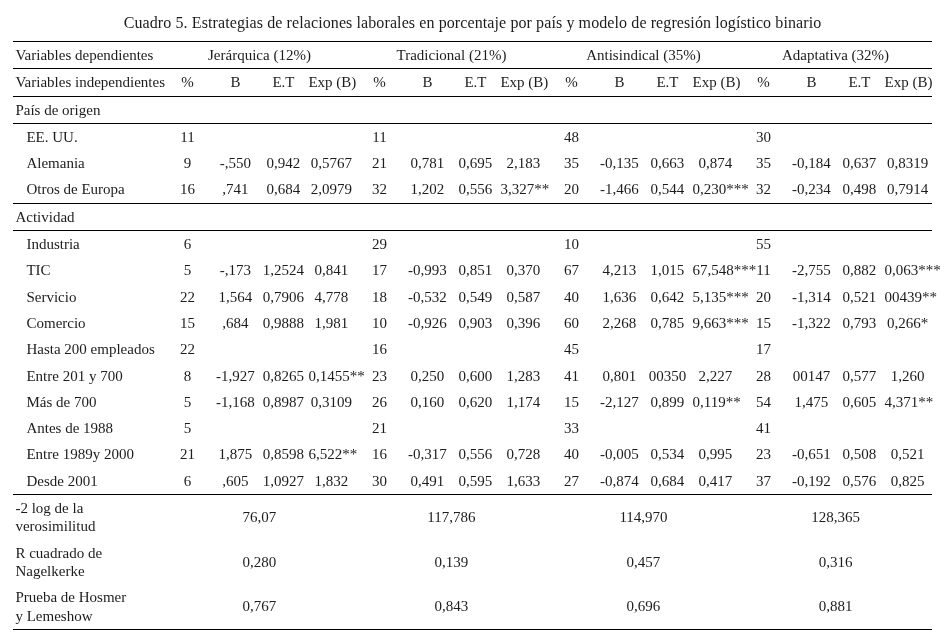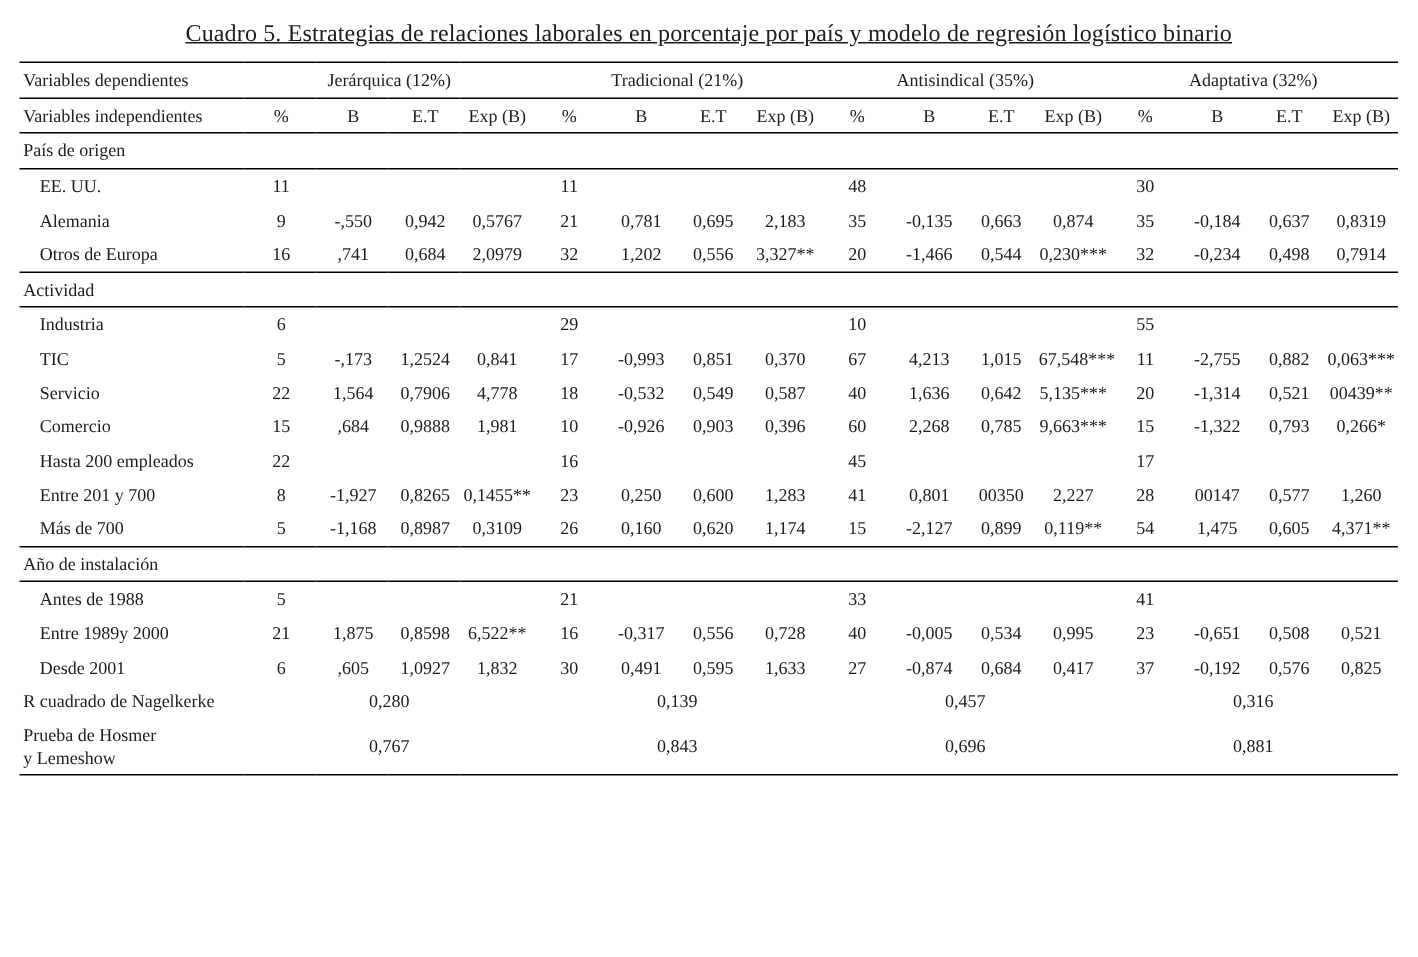--- a/index.html
+++ b/index.html
@@ -16,28 +16,27 @@
     width: 945px;
     height: 638px;
     padding: 10px 13px 0 13px;
   }
   .title {
     font-size: 16px;
     font-weight: normal;
     text-align: center;
     margin: 4px 0 9px 0;
     letter-spacing: 0.1px;
-    text-decoration: underline;
   }
   table.results {
     table-layout: fixed;
     border-collapse: collapse;
     width: 918px;
     margin: 0 auto;
-    font-size: 12px;
+    font-size: 15px;
   }
   td {
     padding: 4px 1px;
     vertical-align: middle;
     white-space: nowrap;
     line-height: 1.22;
   }
   
   tr.group-header td {
     border-top: 1px solid #000;
@@ -308,23 +307,20 @@
           <td class="num">1,174</td>
           <td class="num">15</td>
           <td class="num">-2,127</td>
           <td class="num">0,899</td>
           <td class="num">0,119**</td>
           <td class="num">54</td>
           <td class="num">1,475</td>
           <td class="num">0,605</td>
           <td class="num">4,371**</td>
         </tr>
-        <tr class="section-row">
-          <td colspan="17">Año de instalación</td>
-        </tr>
         <tr>
           <td class="row-label">Antes de 1988</td>
           <td class="num">5</td>
           <td class="num"></td>
           <td class="num"></td>
           <td class="num"></td>
           <td class="num">21</td>
           <td class="num"></td>
           <td class="num"></td>
           <td class="num"></td>
@@ -368,20 +364,27 @@
           <td class="num">1,633</td>
           <td class="num">27</td>
           <td class="num">-0,874</td>
           <td class="num">0,684</td>
           <td class="num">0,417</td>
           <td class="num">37</td>
           <td class="num">-0,192</td>
           <td class="num">0,576</td>
           <td class="num">0,825</td>
         </tr>
+        <tr class="stats-row first">
+          <td class="stat-label">-2 log de la verosimilitud</td>
+          <td class="stat-value" colspan="4">76,07</td>
+          <td class="stat-value" colspan="4">117,786</td>
+          <td class="stat-value" colspan="4">114,970</td>
+          <td class="stat-value" colspan="4">128,365</td>
+        </tr>
         <tr class="stats-row">
           <td class="stat-label">R cuadrado de Nagelkerke</td>
           <td class="stat-value" colspan="4">0,280</td>
           <td class="stat-value" colspan="4">0,139</td>
           <td class="stat-value" colspan="4">0,457</td>
           <td class="stat-value" colspan="4">0,316</td>
         </tr>
         <tr class="stats-row last">
           <td class="stat-label">Prueba de Hosmer<br>y Lemeshow</td>
           <td class="stat-value" colspan="4">0,767</td>

